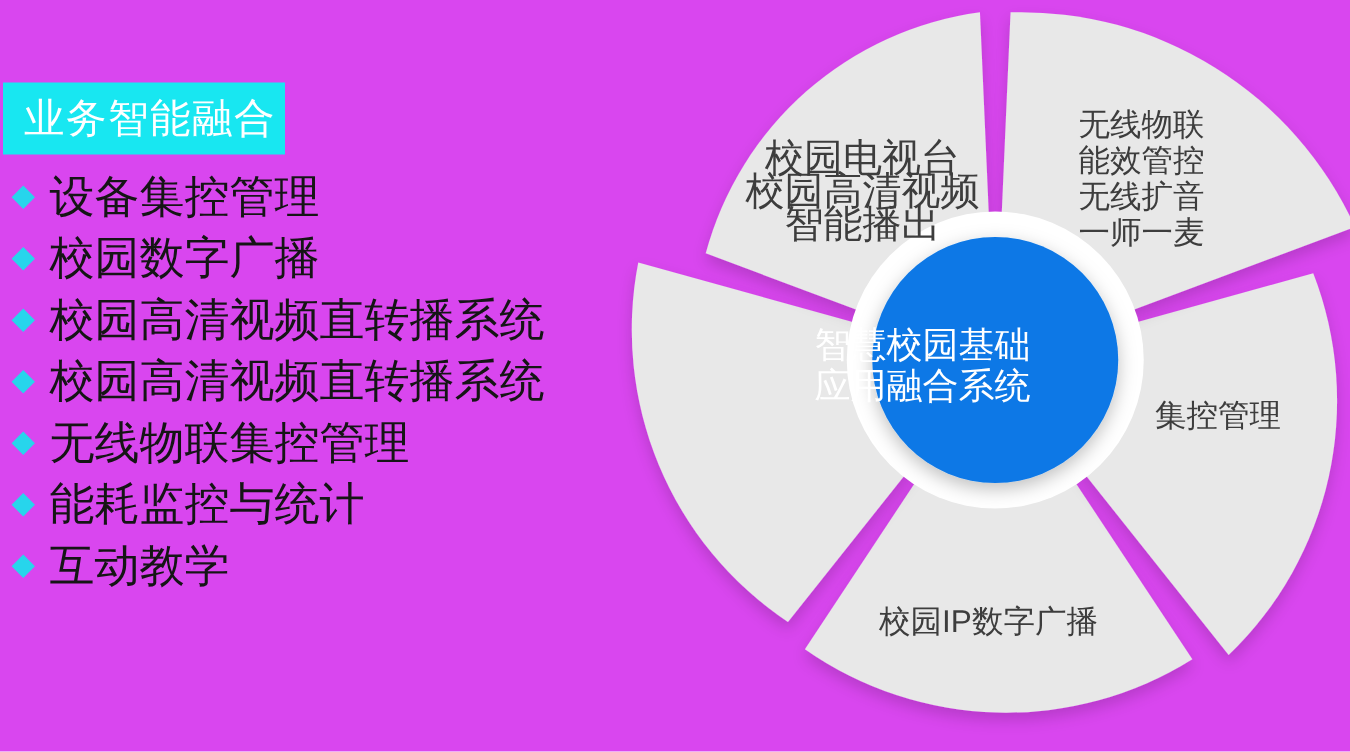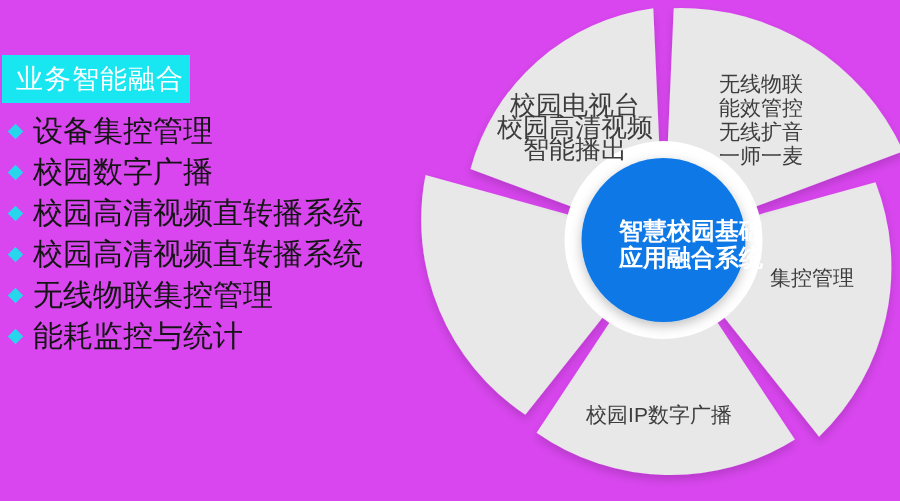--- a/index.html
+++ b/index.html
@@ -22,22 +22,22 @@
   
   .diagram{position:absolute;left:0;top:0;width:900px;height:501px;}
   .diagram svg{position:absolute;left:0;top:0;}
   .petal-label{position:absolute;text-align:center;color:#3d3d3d;
       font-size:21px;line-height:25px;white-space:nowrap;}
   .petal-label.tv{left:475px;top:94px;width:200px;font-size:26px;line-height:22px;}
   .petal-label.wireless{left:701px;top:72px;width:120px;line-height:24px;}
   .petal-label.device{left:747px;top:265px;width:130px;}
   .petal-label.broadcast{left:549px;top:378px;width:220px;margin-top:24px;}
   .petal-label.app{left:444px;top:255px;width:130px;}
-  .center-label{position:absolute;left:563px;top:217px;width:200px;
-      text-align:right;color:#ffffff;font-weight:bold;font-size:24px;
+  .center-label{position:absolute;left:543px;top:217px;width:200px;
+      text-align:left;color:#ffffff;font-weight:normal;font-size:24px;
       line-height:27px;white-space:nowrap;}
 </style>
 </head>
 <body>
 
 <div class="canvas">
 
   <div class="left-panel">
     <div class="panel-title">业务智能融合</div>
     <ul class="feature-list">
@@ -57,20 +57,24 @@
           <span class="diamond"></span>
           <span>校园高清视频直转播系统</span>
         </li>
       <li>
           <span class="diamond"></span>
           <span>无线物联集控管理</span>
         </li>
       <li>
           <span class="diamond"></span>
           <span>能耗监控与统计</span>
+        </li>
+      <li>
+          <span class="diamond"></span>
+          <span>互动教学</span>
         </li>
     </ul>
   </div>
 
   <div class="diagram">
     <svg id="wheel-svg" width="900" height="501" viewBox="0 0 900 501">
       <defs>
         <filter id="petalShadow" x="-25%" y="-25%" width="150%" height="150%">
           <feDropShadow dx="0" dy="5" stdDeviation="5" flood-color="#000000" flood-opacity="0.16"></feDropShadow>
         </filter>

